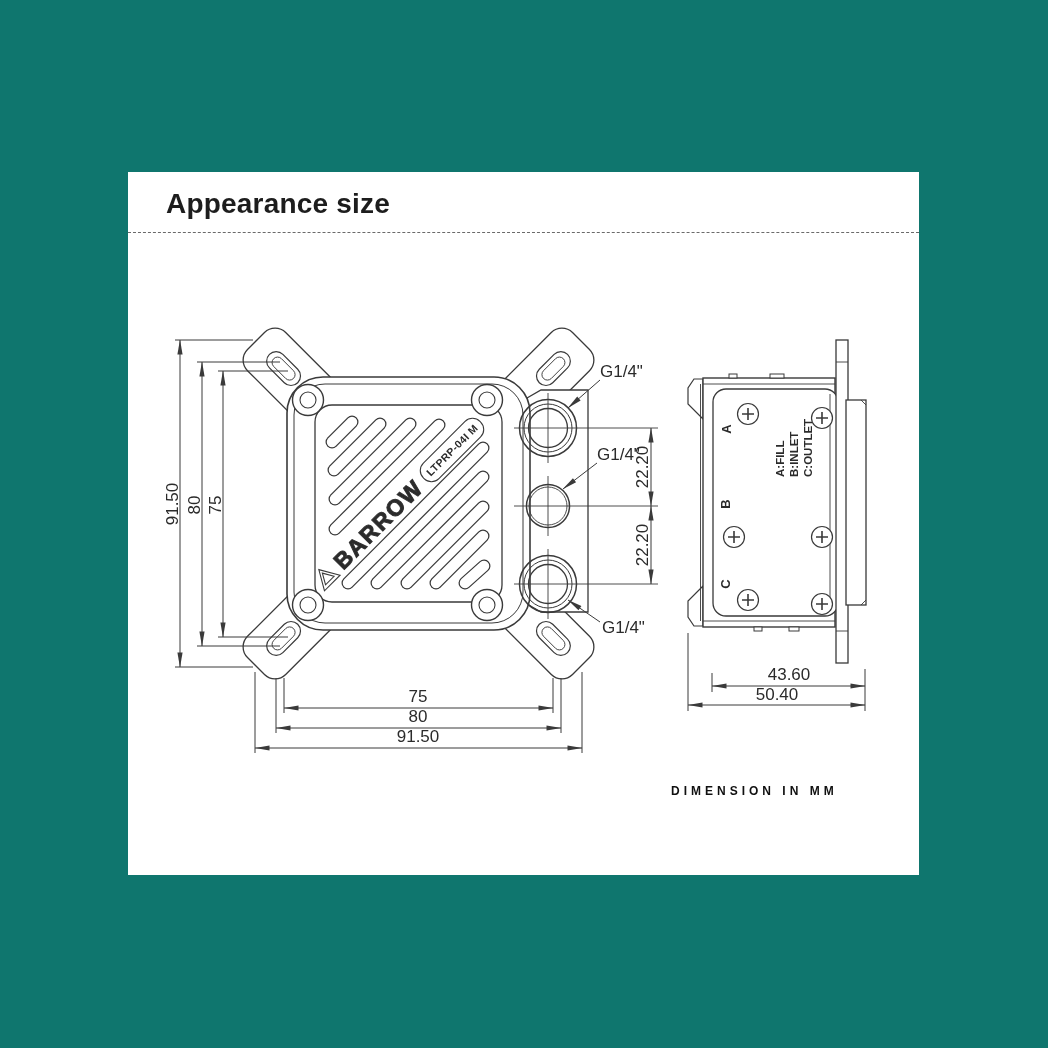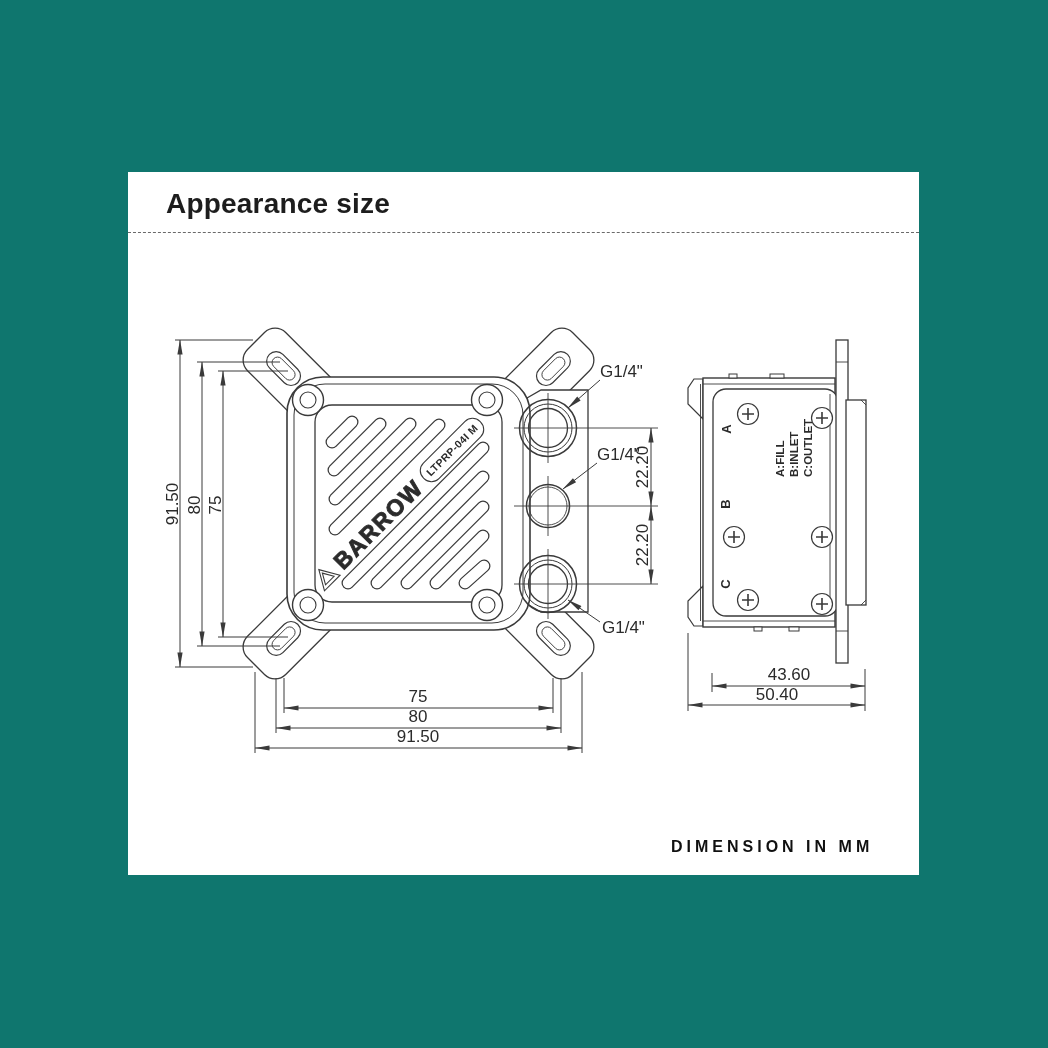--- a/index.html
+++ b/index.html
@@ -3,21 +3,21 @@
 <meta charset="utf-8">
 <style>
   html,body{margin:0;padding:0;background:#000;}
   .stage{position:relative;width:1048px;height:1048px;background:#0f766e;overflow:hidden;
          font-family:"Liberation Sans",sans-serif;}
   .panel{position:absolute;left:128px;top:172px;width:791px;height:703px;background:#fff;}
   .title{position:absolute;left:166px;top:188px;font-size:28px;font-weight:700;color:#1d1d1d;
          letter-spacing:0.2px;}
   .separator{position:absolute;left:128px;top:232px;width:791px;height:0;
              border-top:1px dashed #6a6a6a;}
-  .footer-note{position:absolute;left:671px;top:838px;font-size:16px;font-weight:600;color:#101010;
+  .footer-note{position:absolute;left:671px;top:784px;font-size:12px;font-weight:600;color:#101010;
                letter-spacing:4px;}
   svg{position:absolute;left:0;top:0;}
   svg text{font-family:"Liberation Sans",sans-serif;fill:#2b2b2b;}
   .dimtxt{font-size:17px;}
   .outline{fill:#fff;stroke:#3a3a3a;}
   .ln{stroke:#3a3a3a;fill:none;}
   .thin{stroke:#3a3a3a;stroke-width:0.9;fill:none;}
   .dim{stroke:#3a3a3a;stroke-width:1;fill:none;}
 </style>
 </head>

